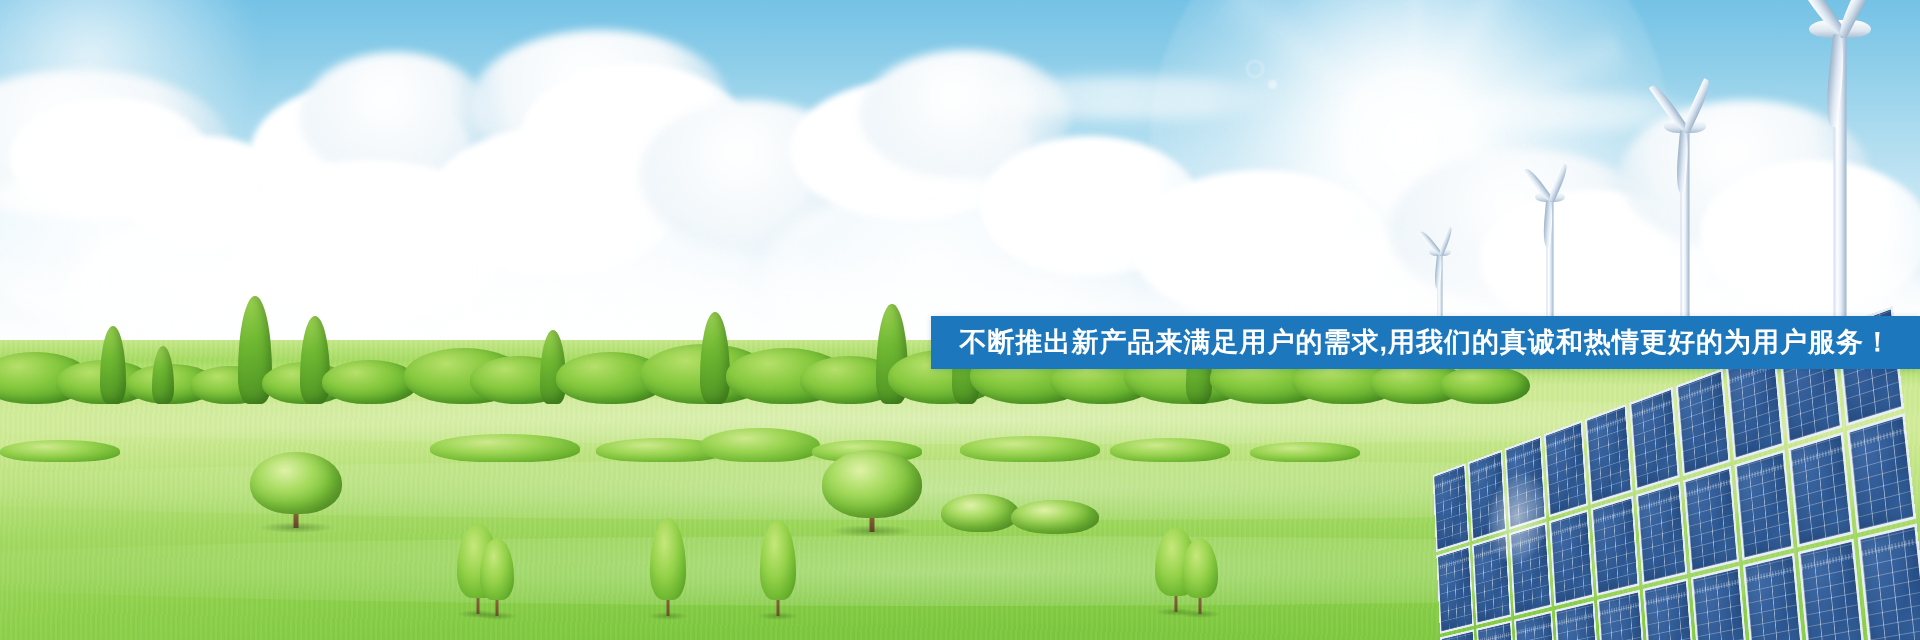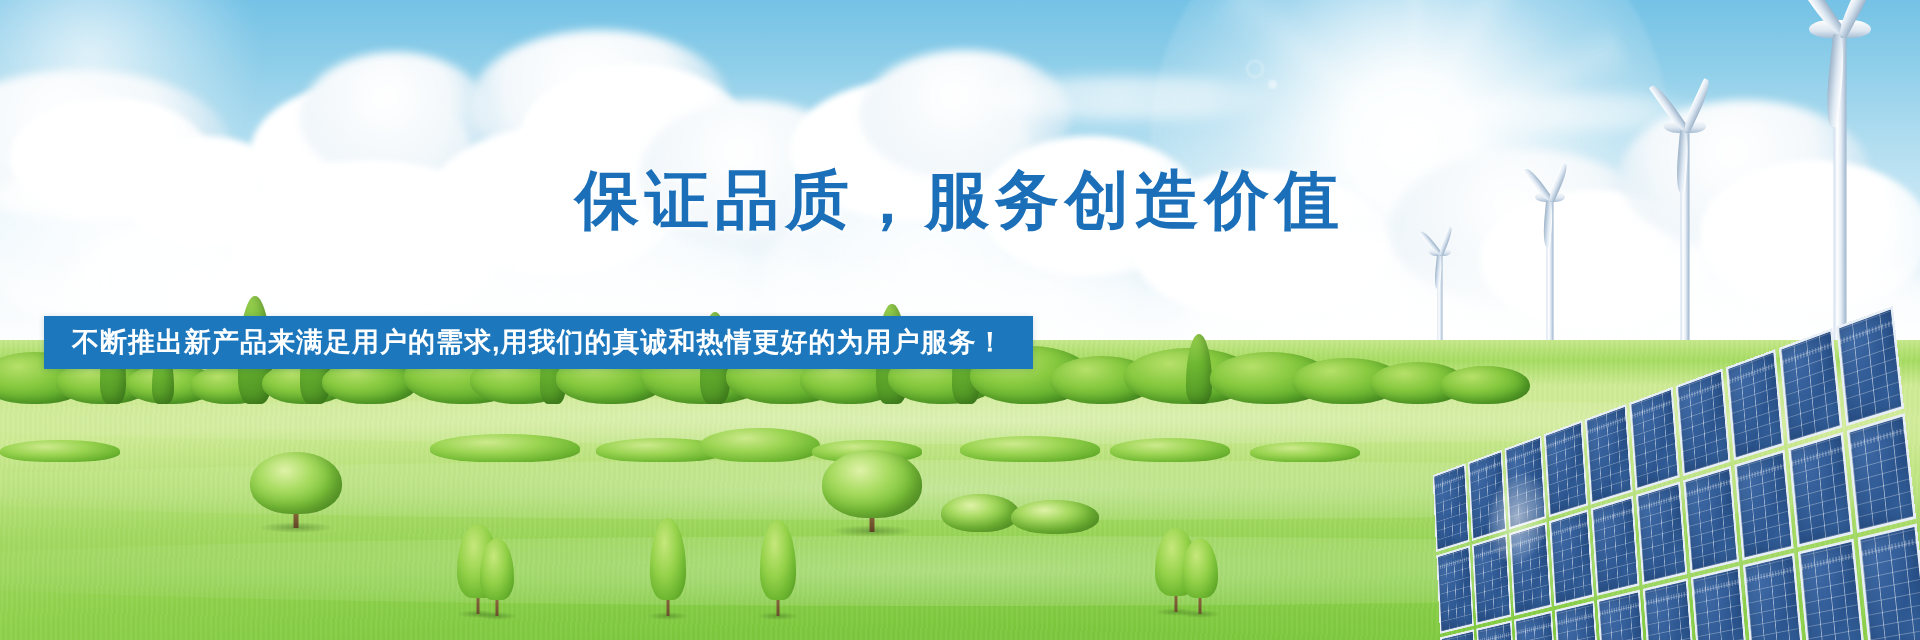--- a/index.html
+++ b/index.html
@@ -233,21 +233,21 @@
     font-weight:700;
     font-size:64px;
     letter-spacing:6px;
     color:#1b6fb8;
     text-shadow:0 2px 5px rgba(255,255,255,.85),0 0 18px rgba(255,255,255,.7);
     white-space:nowrap;
     line-height:1;
   }
   .subtitle-wrap{
     position:absolute;left:0;right:0;top:316px;
-    display:flex;justify-content:flex-start;padding-left:44px;
+    display:flex;justify-content:flex-end;padding-left:44px;
   }
   .subtitle{
     background:#1c77bd;
     color:#ffffff;
     font-size:27px;
     font-weight:700;
     letter-spacing:1px;
     padding:12px 28px 13px;
     line-height:1.05;
     white-space:nowrap;
@@ -482,19 +482,18 @@
       <div class="panel"></div>
         <div class="panel"></div>
       <div class="panel"></div>
         <div class="panel"></div>
       <div class="panel"></div>
         <div class="panel"></div>
     </div>
     <div class="panel-flare"></div>
   </div>
 
-  <div class="headline">保证品质，服务创造价值</div>
 
   <div class="subtitle-wrap">
     <div class="subtitle">不断推出新产品来满足用户的需求,用我们的真诚和热情更好的为用户服务！</div>
   </div>
 
 </div>
 
 </body></html>

